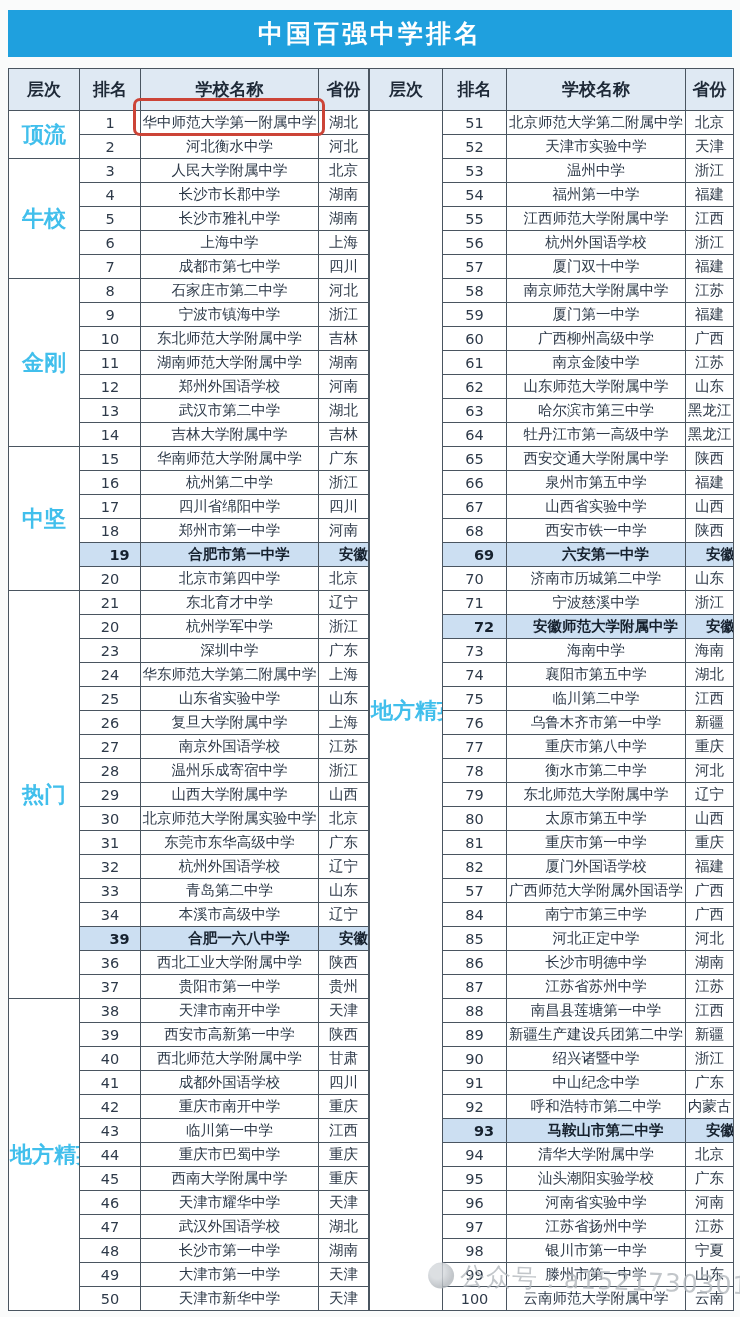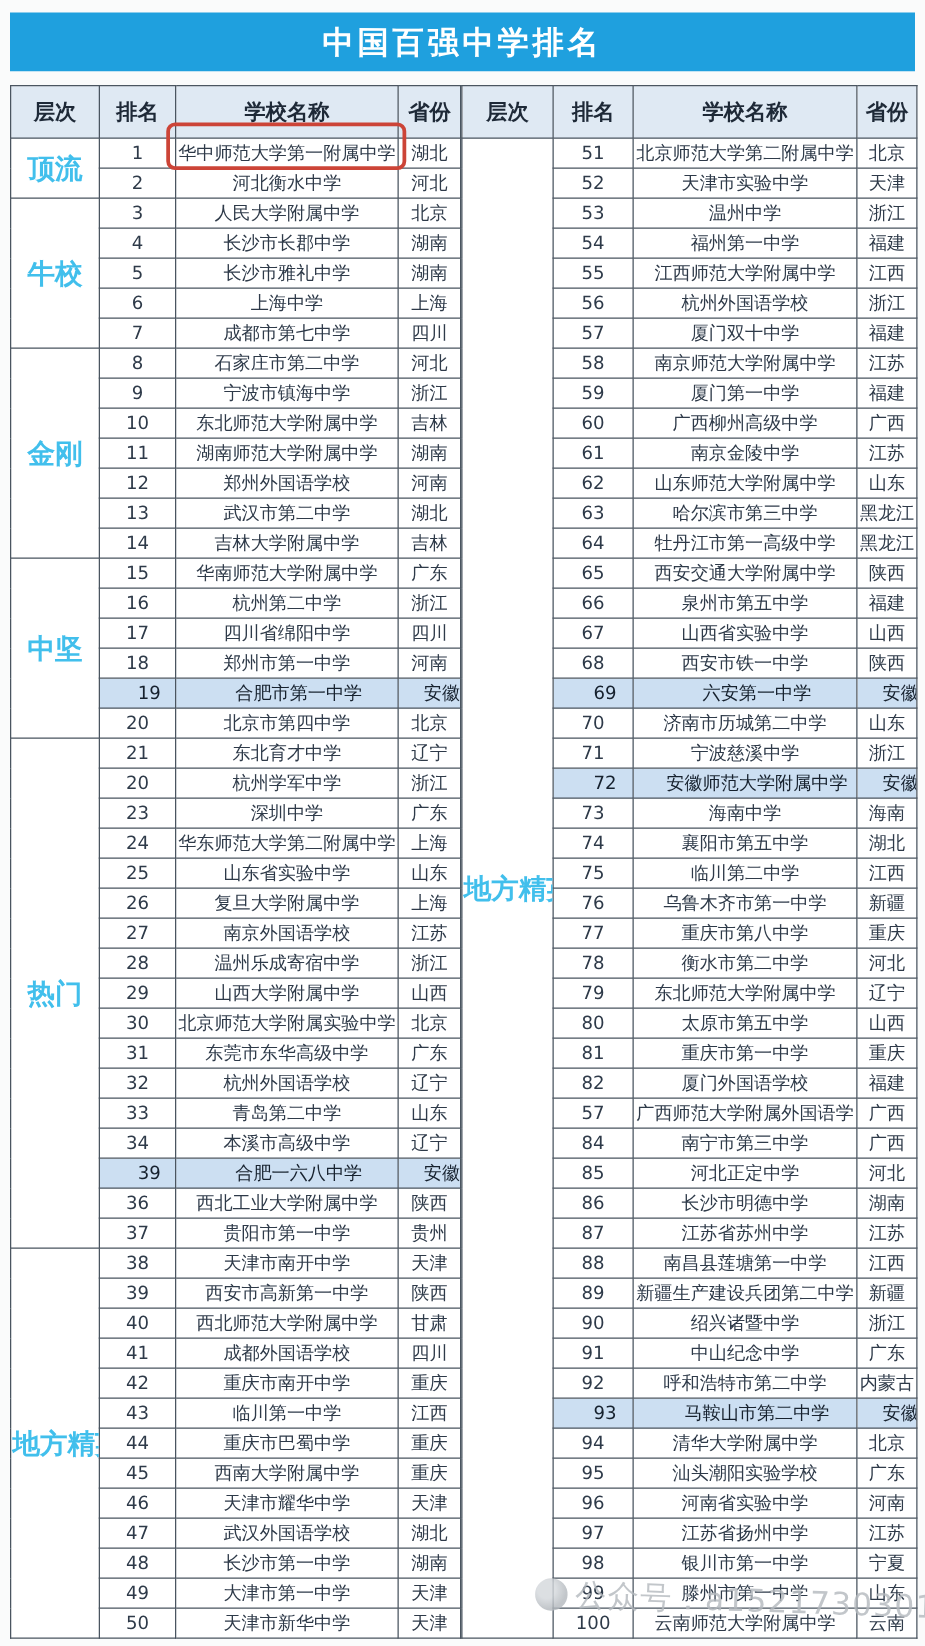--- a/index.html
+++ b/index.html
@@ -51,21 +51,21 @@
     color:var(--tier-text);font-weight:bold;font-size:22px;background:#FFFFFF;
   }
   col.c-tier{width:71px;}
   col.c-rank{width:61px;}
   col.c-school{width:178px;}
   col.c-prov{width:50px;}
   #table-right col.c-tier{width:73px;}
   #table-right col.c-rank{width:64px;}
   #table-right col.c-school{width:179px;}
   #table-right col.c-prov{width:48px;}
-  tr.hl td{background:var(--highlight-bg);font-weight:normal;color:#16212E;padding-left:20px;}
+  tr.hl td{background:var(--highlight-bg);font-weight:bold;color:#16212E;padding-left:20px;}
   .red-box{
     position:absolute;left:133px;top:98px;width:192px;height:38px;
     border:3px solid var(--red-box);border-radius:7px;
     pointer-events:none;z-index:5;
   }
   .watermark{
     position:absolute;left:428px;top:1264px;z-index:6;
     display:flex;align-items:center;gap:6px;
     transform:rotate(2deg);opacity:.8;
   }

